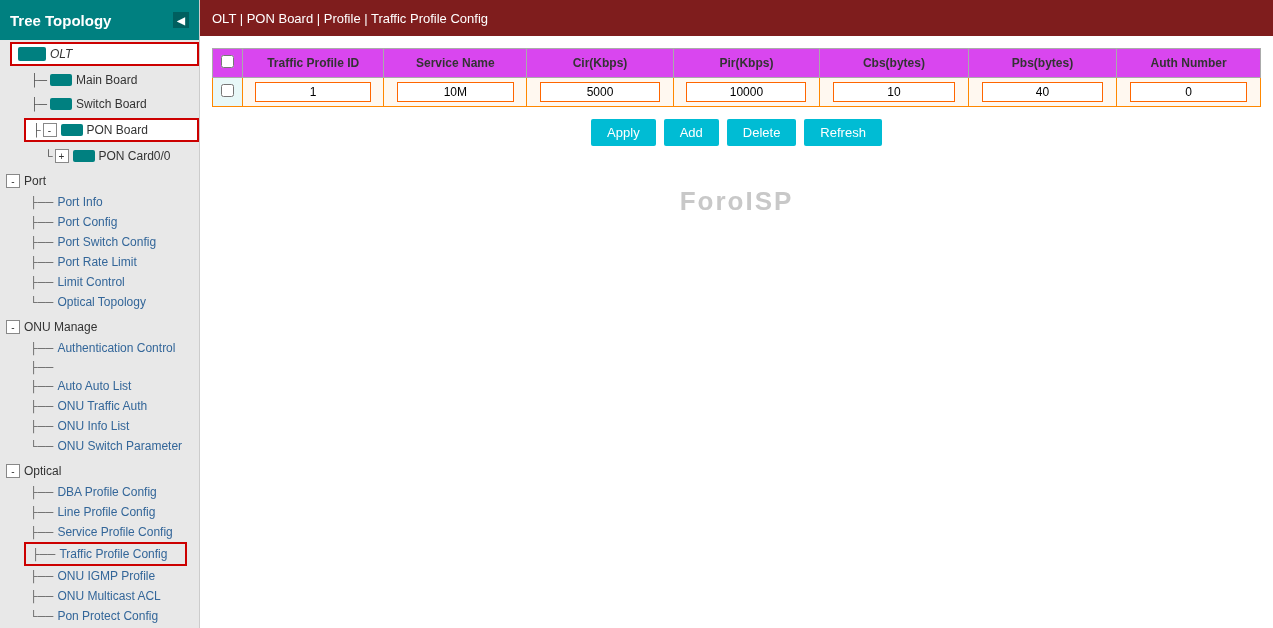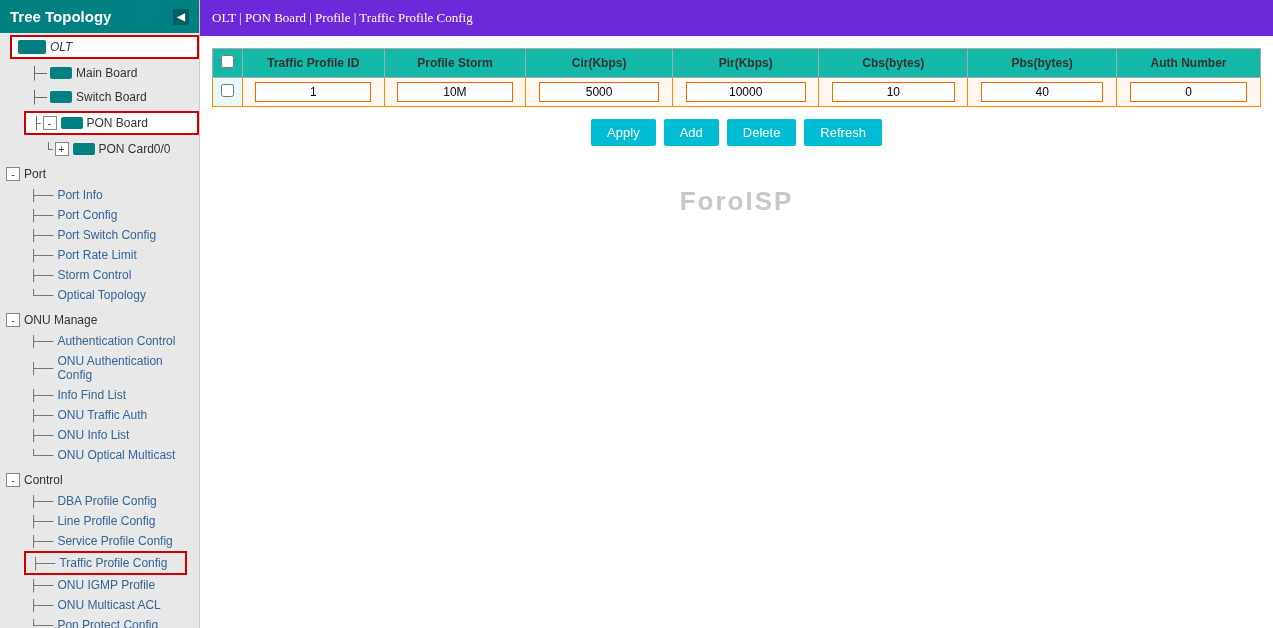--- a/index.html
+++ b/index.html
@@ -94,46 +94,45 @@
 
     
     #main {
       flex: 1;
       display: flex;
       flex-direction: column;
       overflow: hidden;
     }
 
     .breadcrumb {
-      background: #6d28d9;
+      background: #7f1d1d;
       color: white;
       padding: 6px 12px;
       font-size: 13px;
       height: 36px;
       display: flex;
       align-items: center;
-      font-family: Liberation Serif, serif;
     }
 
     .breadcrumb span { color: white; }
 
     .content-area {
       flex: 1;
       background: white;
       padding: 12px;
       overflow-y: auto;
     }
 
     .data-table {
       width: 100%;
       border-collapse: collapse;
     }
 
     .data-table th {
-      background: #14b8a6;
+      background: #d946ef;
       border: 1px solid #aaa;
       padding: 6px 8px;
       text-align: center;
       font-size: 12px;
       color: #333;
     }
 
     .data-table td {
       border: 1px solid #aaa;
       padding: 4px 6px;
@@ -307,66 +306,65 @@
       <div class="sub-menu-item">
           <span class="bullet">├──</span>
           <span>Port Switch Config</span>
         </div>
       <div class="sub-menu-item">
           <span class="bullet">├──</span>
           <span>Port Rate Limit</span>
         </div>
       <div class="sub-menu-item">
           <span class="bullet">├──</span>
-          <span>Storm Control</span>
+          <span>Limit Control</span>
         </div>
       <div class="sub-menu-item">
           <span class="bullet">└──</span>
           <span>Optical Topology</span>
         </div>
     </div>
   </div>
 
   <div class="menu-section">
     <div class="menu-section-header">
       <span class="section-expander">-</span>
       <span>ONU Manage</span>
     </div>
     <div class="indent-2">
       <div class="sub-menu-item">
           <span class="bullet">├──</span>
           <span>Authentication Control</span>
         </div>
       <div class="sub-menu-item">
           <span class="bullet">├──</span>
-          <span>ONU Authentication Config</span>
-        </div>
-      <div class="sub-menu-item">
-          <span class="bullet">├──</span>
-          <span>Info Find List</span>
+        </div>
+      <div class="sub-menu-item">
+          <span class="bullet">├──</span>
+          <span>Auto Auto List</span>
         </div>
       <div class="sub-menu-item">
           <span class="bullet">├──</span>
           <span>ONU Traffic Auth</span>
         </div>
       <div class="sub-menu-item">
           <span class="bullet">├──</span>
           <span>ONU Info List</span>
         </div>
       <div class="sub-menu-item">
           <span class="bullet">└──</span>
-          <span>ONU Optical Multicast</span>
+          <span>ONU Switch Parameter</span>
         </div>
     </div>
   </div>
 
   <div class="menu-section">
     <div class="menu-section-header">
       <span class="section-expander">-</span>
-      <span>Control</span>
+      <span>Optical</span>
     </div>
     <div class="indent-2">
       <div class="sub-menu-item">
           <span class="bullet">├──</span>
           <span>DBA Profile Config</span>
         </div>
       <div class="sub-menu-item">
           <span class="bullet">├──</span>
           <span>Line Profile Config</span>
         </div>
@@ -405,21 +403,21 @@
       <table class="data-table">
         <thead>
           <tr>
             <th class="checkbox-header">
               <input type="checkbox" style="">
             </th>
             <th>
               <span>Traffic Profile ID</span>
             </th>
             <th>
-              <span>Profile Storm</span>
+              <span>Service Name</span>
             </th>
             <th>
               <span>Cir(Kbps)</span>
             </th>
             <th>
               <span>Pir(Kbps)</span>
             </th>
             <th>
               <span>Cbs(bytes)</span>
             </th>

